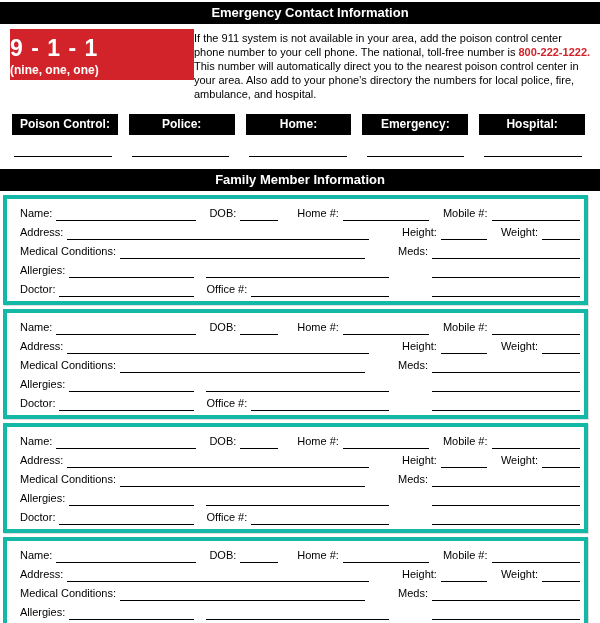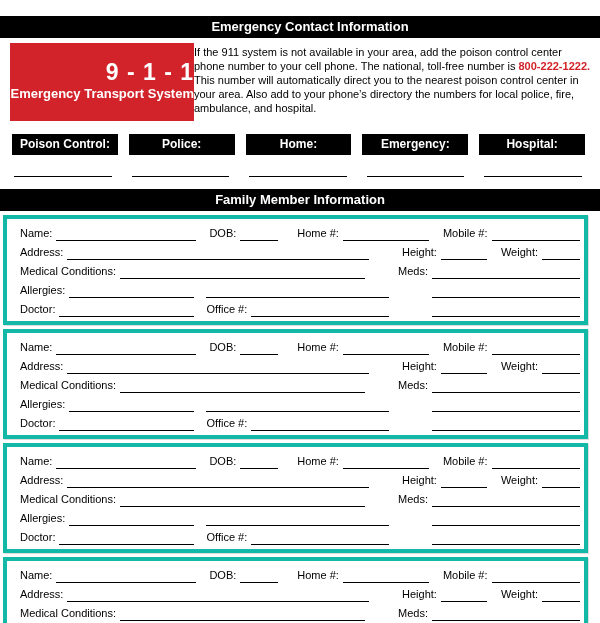--- a/index.html
+++ b/index.html
@@ -10,34 +10,34 @@
     overflow: hidden;
     font-family: "Liberation Sans", sans-serif;
     color: #000;
   }
   .bar {
     background: #000; color: #fff;
     font-weight: bold; font-size: 13px;
     text-align: center;
     padding: 3px 0 4px;
   }
-  .bar-top { margin-top: 16px; padding-left: 20px; }
+  .bar-top { margin-top: 2px; padding-left: 20px; }
   .bar-family { margin-top: 12px; }
 
   
   .top-section {
     display: flex;
     margin: 5px 7px 0 10px;
   }
   .red-box {
-    width: 184px; height: 78px;
+    width: 184px; height: 51px;
     background: #d2232a;
     color: #fff;
-    text-align: right;
-    padding-top: 17px;
+    text-align: left;
+    padding-top: 7px;
     flex: none;
   }
   .red-box .num   { font-size: 23px; font-weight: bold; line-height: 25px; letter-spacing: 1px; }
   .red-box .words { font-size: 12px; font-weight: bold; line-height: 15px; margin-top: 2px; }
   .red-box .sub   { font-size: 13px; font-weight: bold; line-height: 16px; margin-top: 1px; }
   .para {
     flex: 1;
     font-size: 11px;
     line-height: 14px;
     margin-top: 2px;
@@ -100,20 +100,21 @@
   .ml19 { margin-left: 19px; } .ml43 { margin-left: 43px; }
 </style>
 </head>
 <body>
 
 <div class="bar bar-top">Emergency Contact Information</div>
 
 <div class="top-section">
   <div class="red-box" style="background: rgb(210, 35, 42);">
     <div class="num">9 - 1 - 1</div>
+    <div class="words">(nine, one, one)</div>
     <div class="sub">Emergency Transport System</div>
   </div>
   <div class="para"><span>If the 911 system is not available in your area, add the poison control center phone number to your cell phone. The national, toll-free number is </span><span class="phone" style="color: rgb(210, 35, 42);">800-222-1222.</span><span> This number will automatically direct you to the nearest poison control center in your area. Also add to your phone’s directory the numbers for local police, fire, ambulance, and hospital.</span></div>
 </div>
 
 <div class="contact-row">
     <div class="cbox">Poison Control:</div>
     <div class="cbox">Police:</div>
     <div class="cbox">Home:</div>
     <div class="cbox">Emergency:</div>

